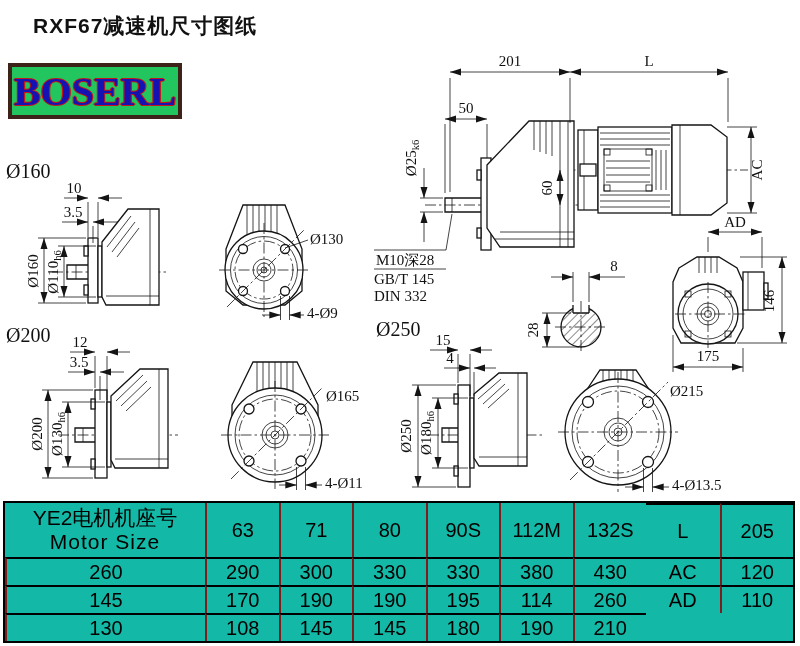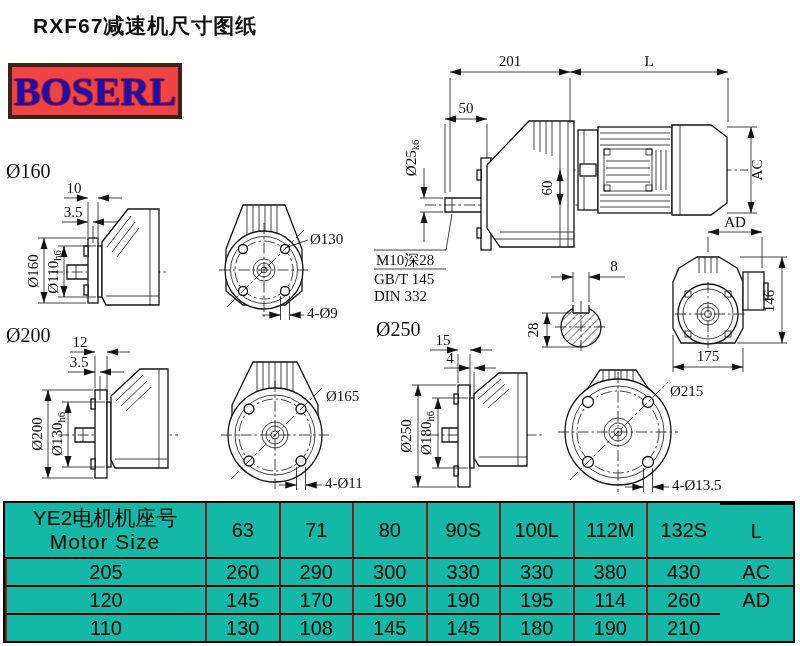--- a/index.html
+++ b/index.html
@@ -1,20 +1,20 @@
 <!DOCTYPE html>
 <html><head>
 <meta charset="utf-8">
 <style>
   html,body{margin:0;padding:0;background:#fff;}
   body{width:800px;height:646px;position:relative;font-family:"Liberation Sans",sans-serif;overflow:hidden;}
   .title{position:absolute;left:33px;top:12px;font-size:21px;font-weight:bold;color:#111;
          font-family:"Liberation Sans",sans-serif;letter-spacing:1px;}
   .logo{position:absolute;left:8px;top:63px;width:166px;height:48px;border:4px solid #3c2218;
-        background:#ef4444;display:flex;align-items:center;justify-content:center;}
+        background:#22c55e;display:flex;align-items:center;justify-content:center;}
   .logo span{font-family:"Liberation Serif",serif;font-weight:bold;font-size:40px;color:#1512b4;
         text-shadow:1.2px 0 #c41616,-1.2px 0 #c41616,0 1.2px #c41616,0 -1.2px #c41616;}
   svg{position:absolute;left:0;top:0;}
   svg text{font-family:"Liberation Serif",serif;font-size:15px;fill:#111;}
   .tm{text-anchor:middle;}
   .lbl{font-size:20px;}
   .sub{font-size:10.5px;}
   .o{stroke:#141414;stroke-width:1.3;fill:none;}
   .ow{stroke:#141414;stroke-width:1.3;fill:#fff;}
   .t{stroke:#141414;stroke-width:0.8;fill:none;}
@@ -399,21 +399,20 @@
 
 <div class="dtable">
   <div class="cell fc fr">
     <div class="th-cn">YE2电机机座号</div>
     <div class="th-en">Motor Size</div>
   </div>
   <div class="cell fr">63</div>
   <div class="cell fr">71</div>
   <div class="cell fr">80</div>
   <div class="cell fr">90S</div>
-  <div class="cell fr">100L</div>
   <div class="cell fr">112M</div>
   <div class="cell fr">132S</div>
 
   <div class="cell fc">L</div>
   <div class="cell">205</div>
   <div class="cell">260</div>
   <div class="cell">290</div>
   <div class="cell">300</div>
   <div class="cell">330</div>
   <div class="cell">330</div>

